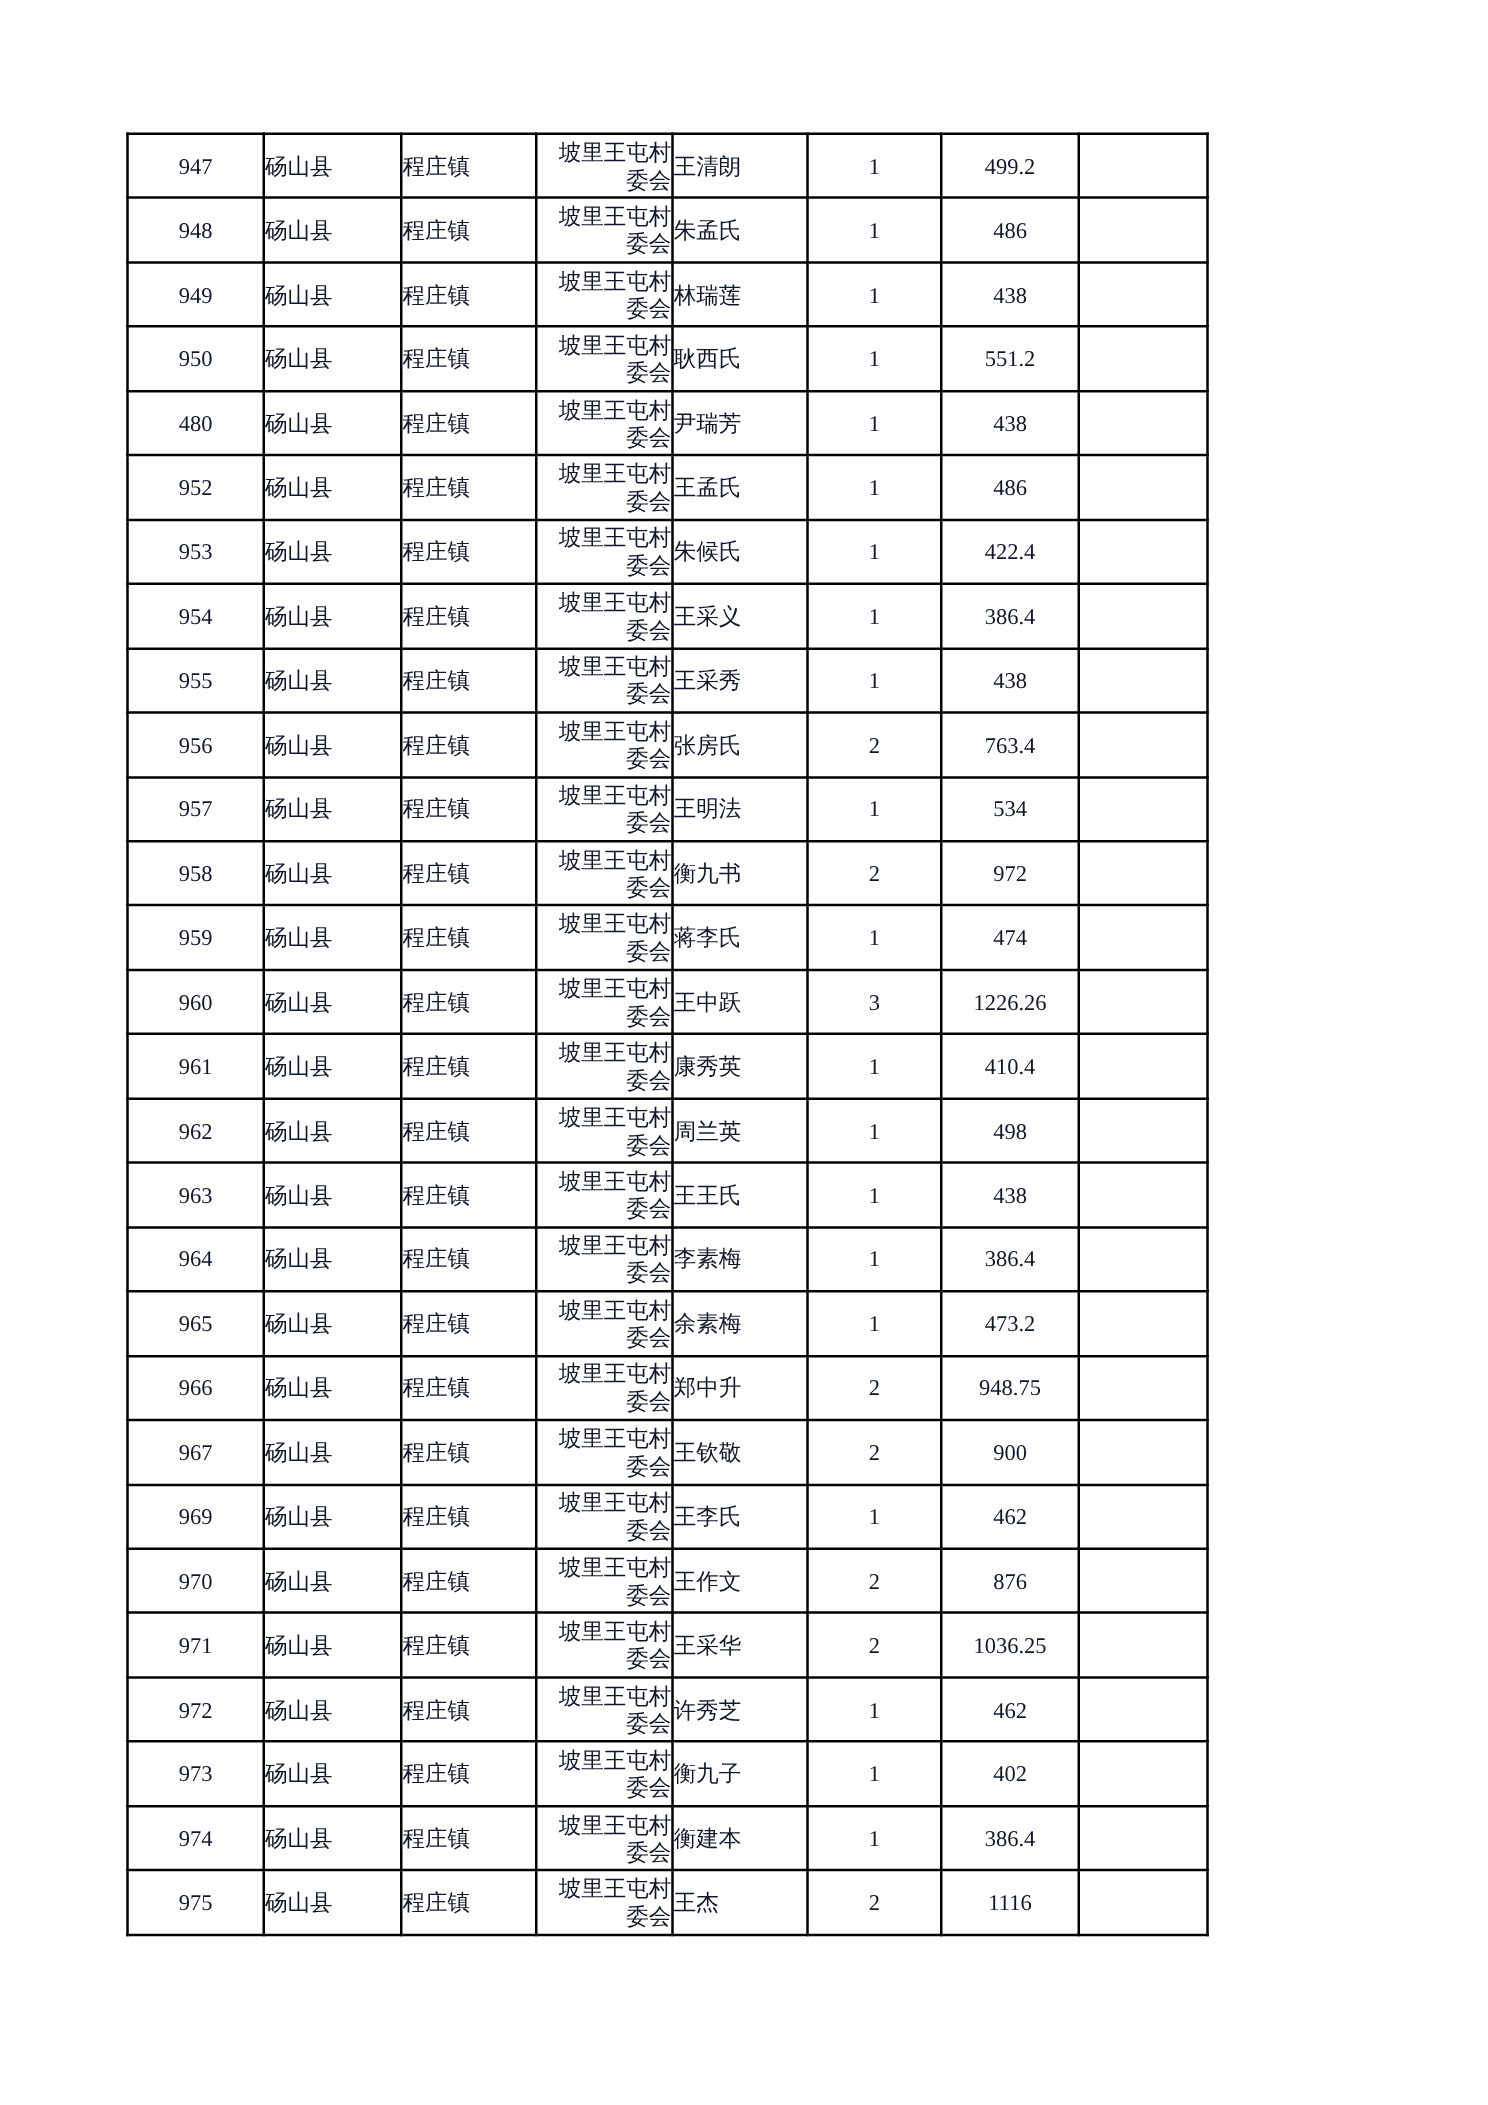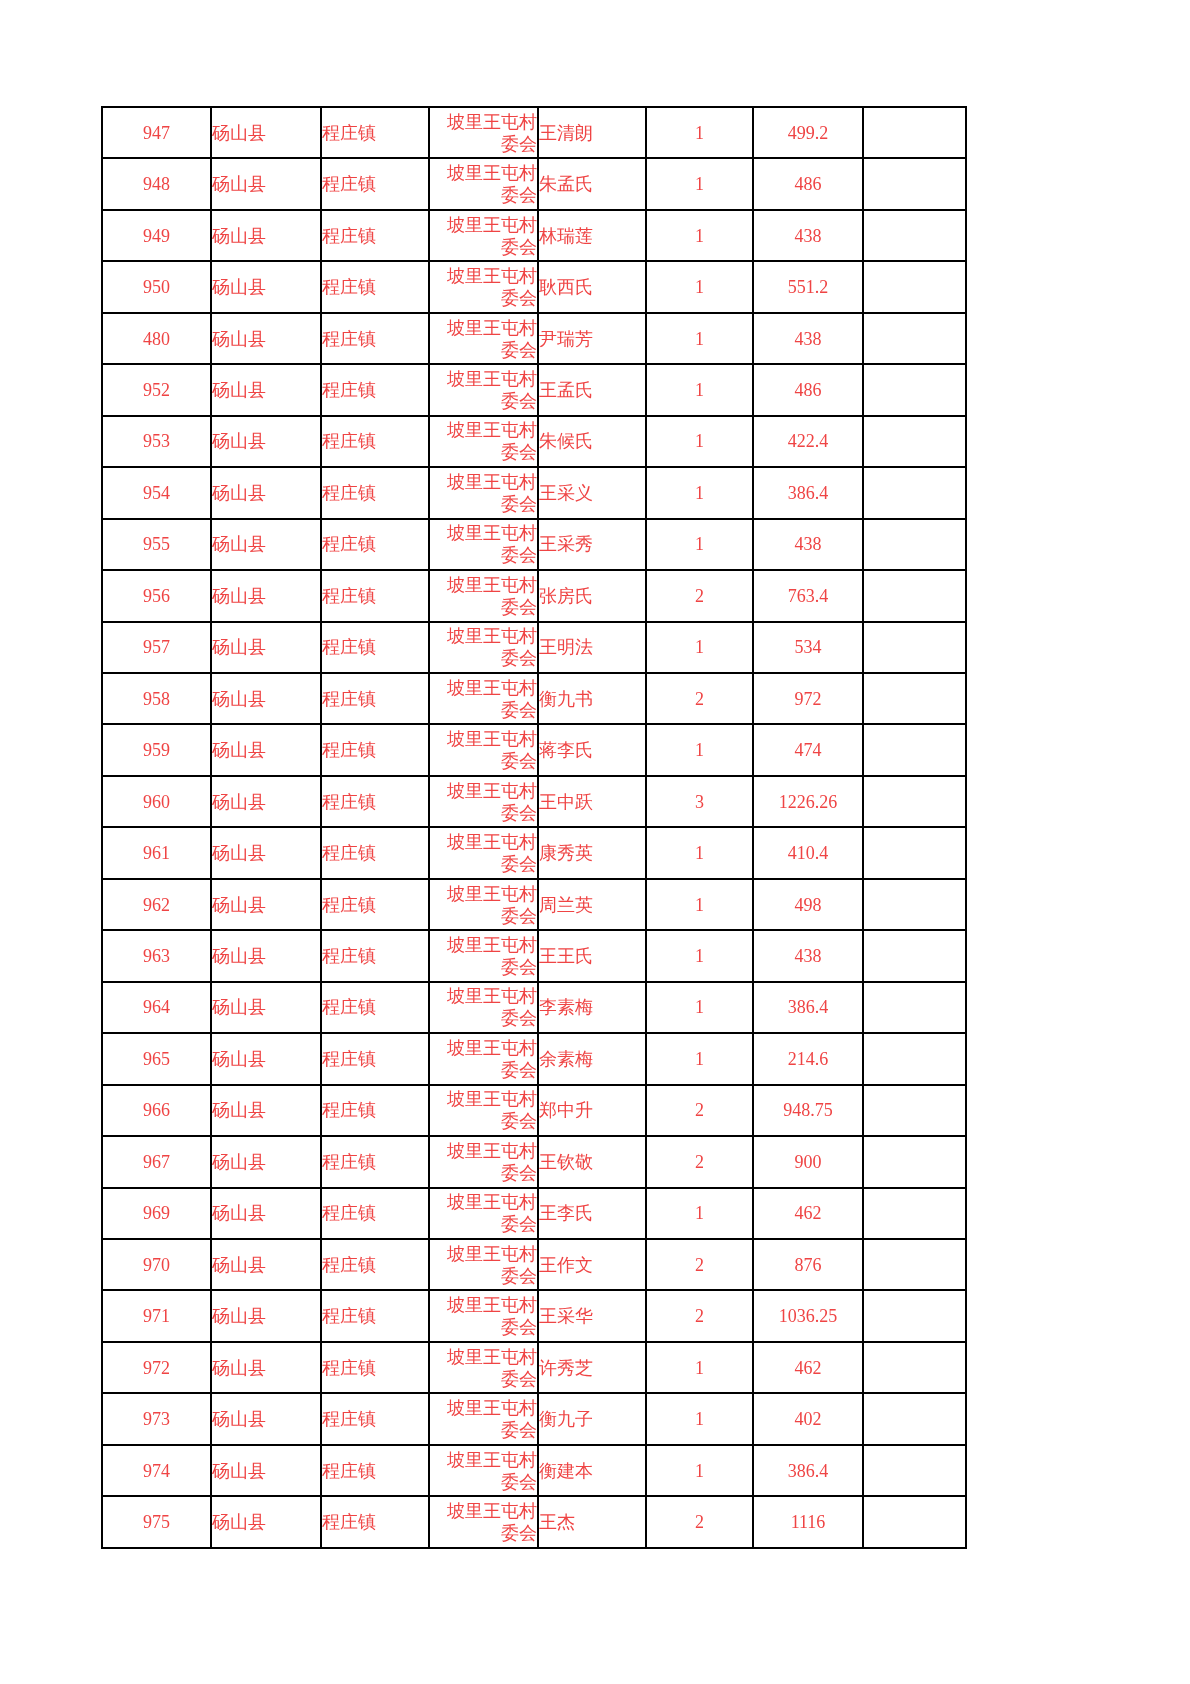--- a/index.html
+++ b/index.html
@@ -5,21 +5,21 @@
   html, body {
     margin: 0;
     padding: 0;
     background: #ffffff;
   }
   .sheet {
     position: relative;
     width: 1088px;
     height: 1684px;
     background: #ffffff;
-    color: #ef4444;
+    color: #0f172a;
     font-family: "Liberation Serif", "DejaVu Serif", serif;
   }
   table.roster {
     position: absolute;
     left: 101px;
     top: 106px;
     width: 864px;
     height: 1443px;
     border-collapse: collapse;
     table-layout: fixed;
@@ -242,21 +242,21 @@
     <td class="cell-amount">386.4</td>
     <td class="cell-blank"></td>
   </tr>
         <tr>
     <td class="cell-no">965</td>
     <td class="cell-county">砀山县</td>
     <td class="cell-town">程庄镇</td>
     <td class="cell-village">坡里王屯村委会</td>
     <td class="cell-name">余素梅</td>
     <td class="cell-count">1</td>
-    <td class="cell-amount">214.6</td>
+    <td class="cell-amount">473.2</td>
     <td class="cell-blank"></td>
   </tr>
         <tr>
     <td class="cell-no">966</td>
     <td class="cell-county">砀山县</td>
     <td class="cell-town">程庄镇</td>
     <td class="cell-village">坡里王屯村委会</td>
     <td class="cell-name">郑中升</td>
     <td class="cell-count">2</td>
     <td class="cell-amount">948.75</td>

